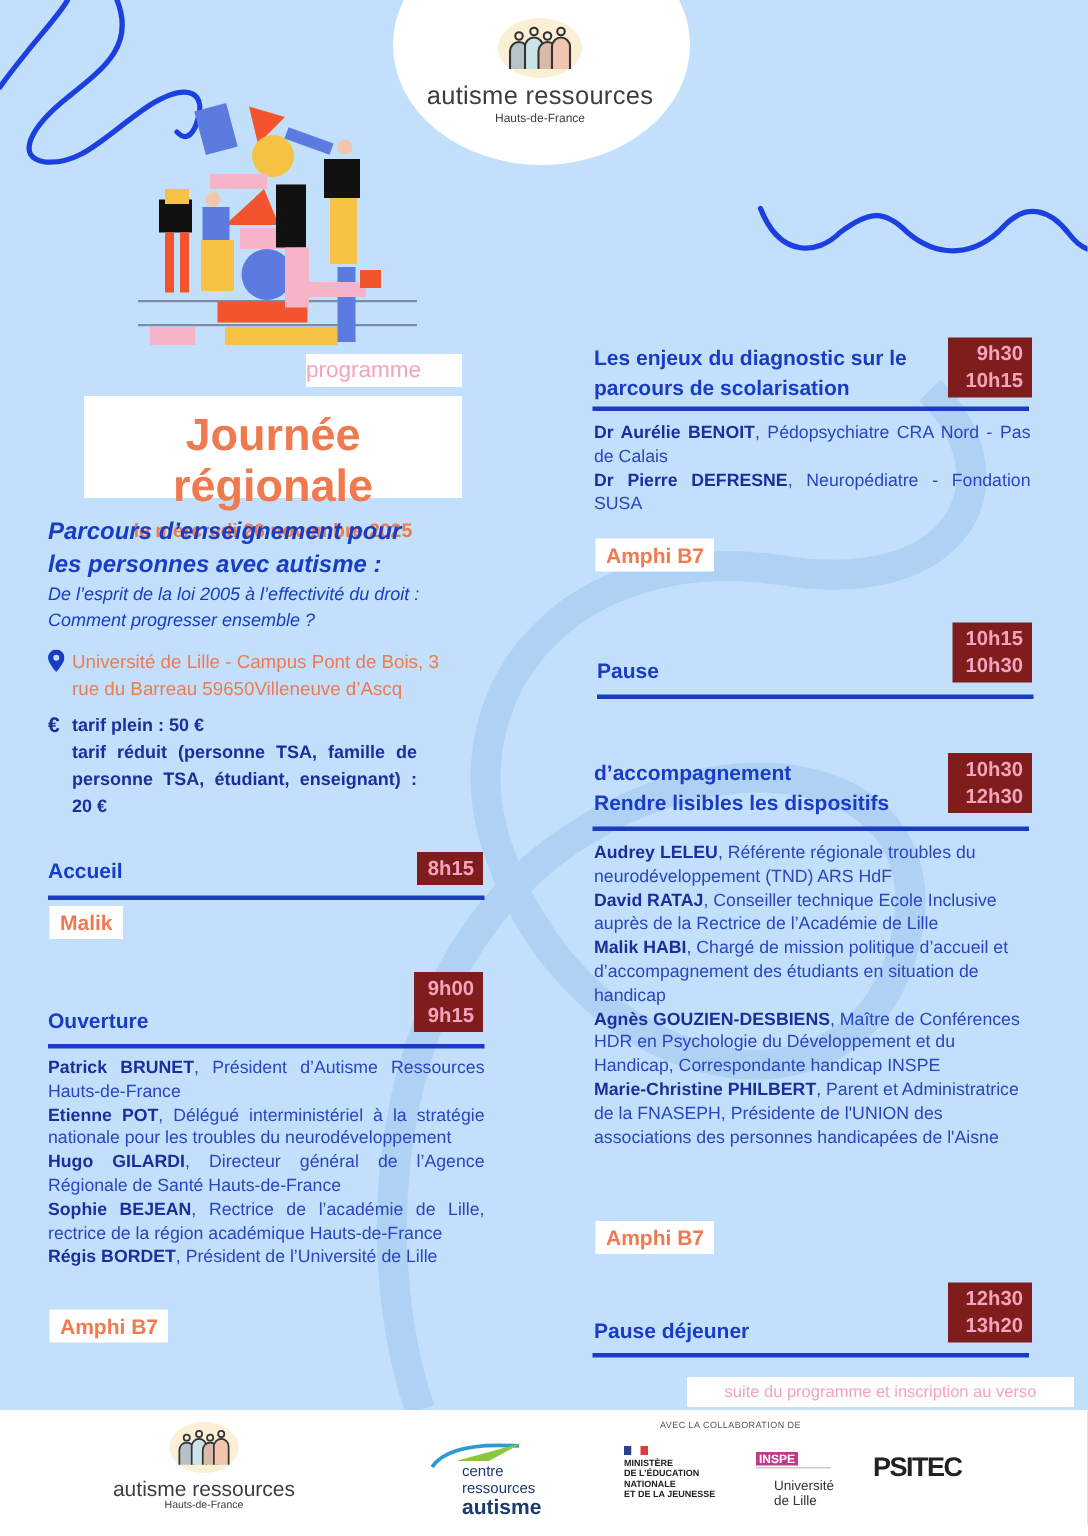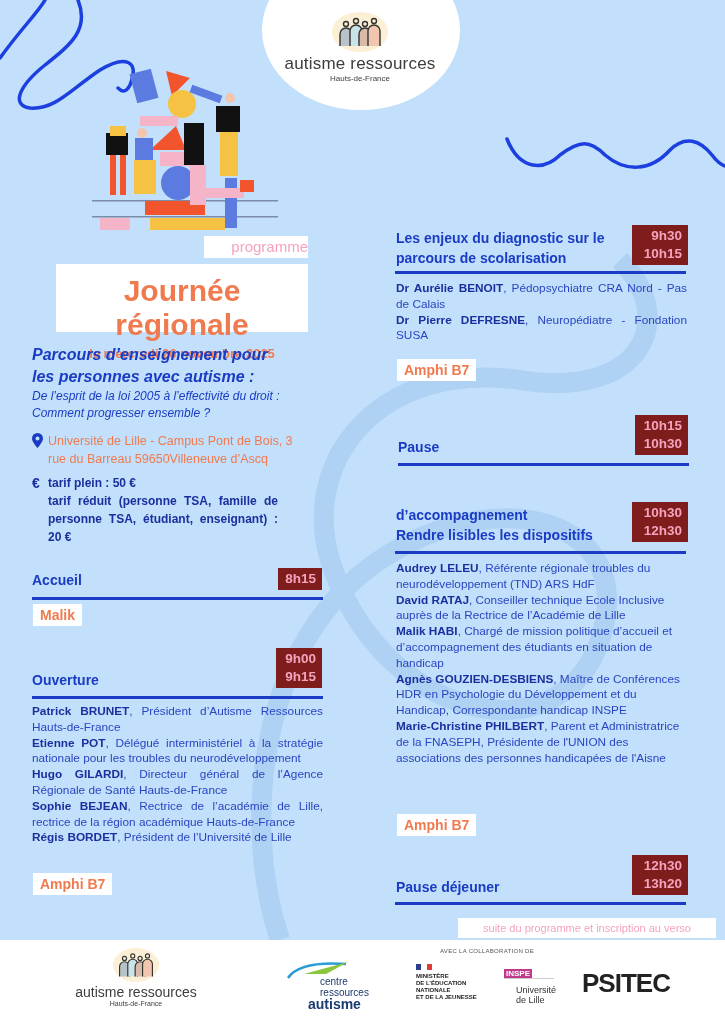--- a/index.html
+++ b/index.html
@@ -19,21 +19,21 @@
       background: #ffffff; border-radius: 50%;
     }
     .logo-wrap { position: absolute; left: 270px; top: 12px; width: 180px; text-align: center; }
     .logo-blob { width: 56px; height: 40px; margin: 0 auto 2px; background: #fbf0d6; border-radius: 50%; position: relative; }
     .logo-title { font-size: 17px; color: #3d3d3d; letter-spacing: 0.2px; }
     .logo-sub { font-size: 8px; color: #3d3d3d; }
 
     
     .prog-label {
       position: absolute; left: 204px; top: 236px; width: 104px; height: 22px;
-      background: #fff; color: #f5a3bd; font-size: 15px; text-align: right; line-height: 22px;
+      background: #fff; color: #f5a3bd; font-size: 15px; text-align: left; line-height: 22px;
     }
     .title-box {
       position: absolute; left: 56px; top: 264px; width: 252px; height: 68px;
       background: #fff; text-align: center; padding-top: 10px;
     }
     .title-main { font-size: 30px; font-weight: bold; color: #f07a4f; }
     .title-date { font-size: 13px; font-weight: bold; color: #f07a4f; margin-top: 4px; }
 
     .intro { position: absolute; left: 32px; top: 344px; width: 300px; font-style: italic; }
     .intro-h { font-size: 16px; font-weight: bold; color: #1a3bc4; line-height: 22px; }
@@ -54,28 +54,28 @@
 
     .suite { position: absolute; left: 458px; top: 918px; width: 258px; height: 20px; background: #fff; color: #f5a3bd; font-size: 11px; text-align: center; line-height: 20px; }
 
     
     .footer { position: absolute; left: 0; top: 940px; width: 725px; height: 84px; background: #fff; }
     .f-logo1 { position: absolute; left: 66px; top: 8px; width: 140px; text-align: center; }
     .f-logo1 .blob { width: 46px; height: 34px; margin: 0 auto 2px; background: #fbf0d6; border-radius: 50%; }
     .f-logo1 .t1 { font-size: 14px; color: #3d3d3d; }
     .f-logo1 .t2 { font-size: 7px; color: #3d3d3d; }
     .f-cra { position: absolute; left: 286px; top: 26px; width: 100px; }
-    .f-cra .t1 { font-size: 10px; color: #1b3a70; margin-left: 34px; }
+    .f-cra .t1 { font-size: 10px; color: #1b3a70; margin-left: 22px; }
     .f-cra .t2 { font-size: 14px; color: #1b3a70; font-weight: bold; margin-left: 22px; line-height: 12px; }
     .collab { position: absolute; left: 440px; top: 8px; font-size: 6px; color: #555; letter-spacing: 0.3px; }
     .min { position: absolute; left: 416px; top: 24px; font-size: 6px; font-weight: bold; color: #222; line-height: 7px; }
     .min .flag { width: 16px; height: 6px; display: flex; margin-bottom: 3px; }
     .inspe { position: absolute; left: 504px; top: 22px; width: 50px; height: 12px; }
     .ulille { position: absolute; left: 504px; top: 45px; font-size: 9px; color: #333; line-height: 10px; }
-    .psitec { position: absolute; left: 582px; top: 28px; font-size: 26px; font-weight: bold; color: #222; letter-spacing: -1px; }
+    .psitec { position: absolute; left: 582px; top: 28px; font-size: 18px; font-weight: bold; color: #222; letter-spacing: -1px; }
   </style>
 </head>
 <body>
 
 <svg class="bg-svg" viewBox="0 0 725 940">
 
   <path d="M280 940 C240 820 260 640 380 560 C500 480 640 520 600 640 C560 760 380 720 330 560 C300 460 380 360 520 380 C640 400 680 320 620 260" fill="none" stroke="#a9cdf3" stroke-width="20" opacity="0.8"></path>
 
   <path d="M0 58 C20 30 40 10 45 0 M78 0 C90 30 70 45 45 65 C20 85 10 105 30 108 C55 110 70 90 100 70 C125 55 140 60 130 85 C125 95 120 90 118 88" fill="none" stroke="#1c3fe0" stroke-width="3.5" stroke-linecap="round"></path>
 

